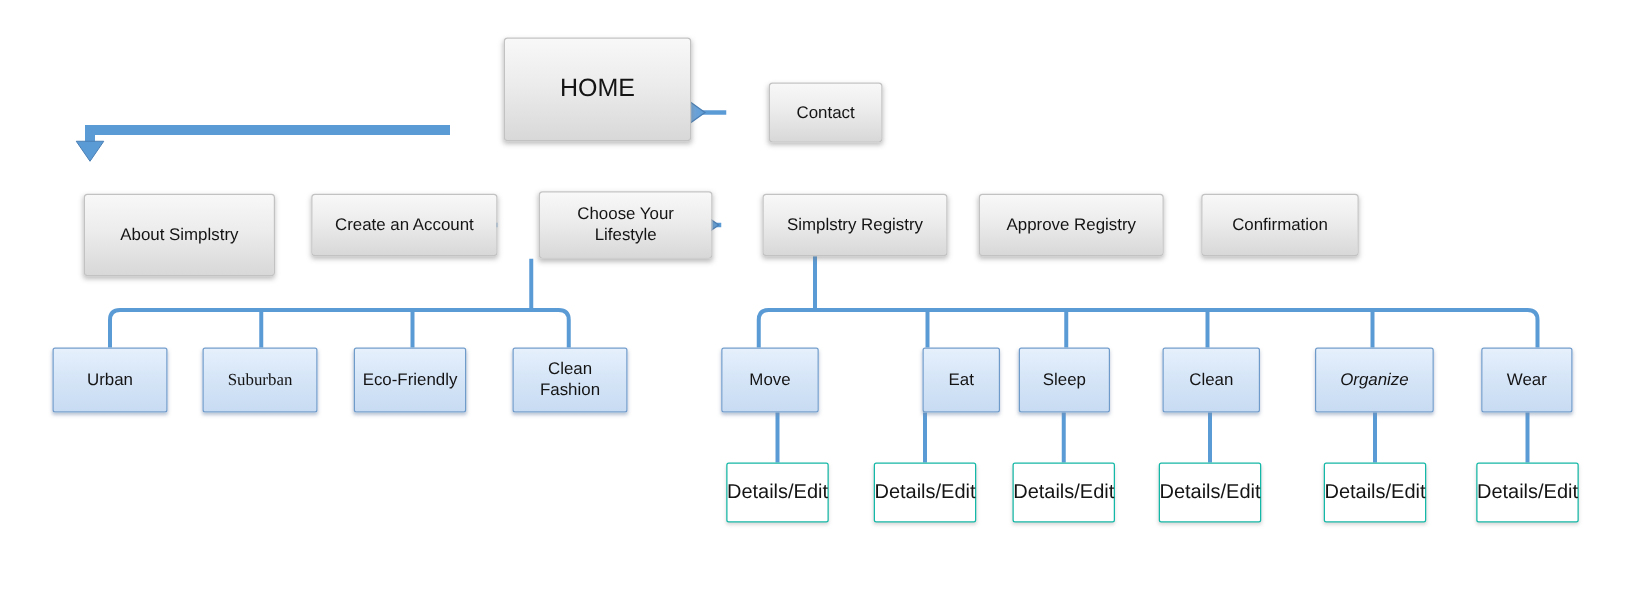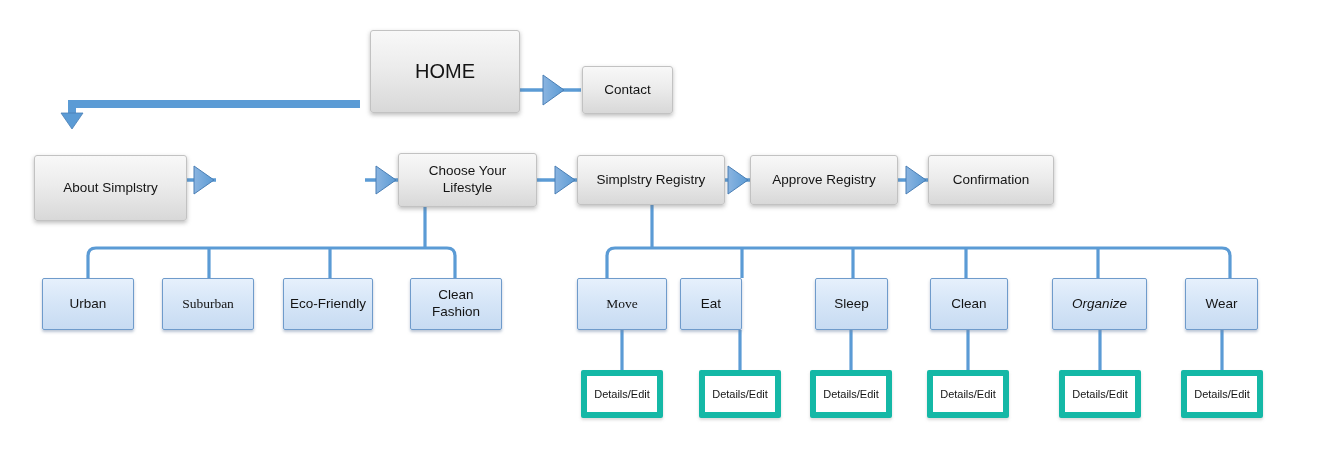--- a/index.html
+++ b/index.html
@@ -23,35 +23,36 @@
     color: #141414;
     line-height: 1.25;
     padding: 2px 6px;
   }
   .gray {
     background: linear-gradient(180deg, #f8f8f8 0%, #ececec 45%, #d8d8d8 100%);
     border: 1px solid #c2c2c2;
     border-radius: 3px;
     box-shadow: 0 2px 4px rgba(110,110,110,0.45);
     font-size: 13.5px;
+    margin-left: 33px;
   }
   .home-node { font-size: 20px; }
   .blue {
     background: linear-gradient(180deg, #e6f0fc 0%, #d8e7f8 40%, #c7dbf2 100%);
     border: 1px solid #6f9bcb;
     border-radius: 2px;
     box-shadow: 0 2px 3px rgba(120,140,170,0.5);
     font-size: 13.5px;
   }
   .white {
     background: #ffffff;
-    border: 6px solid #14b8a6;
+    border: 1px solid #14b8a6;
     border-radius: 2px;
     box-shadow: 0 2px 3px rgba(150,150,150,0.35);
-    font-size: 11px;
+    font-size: 16px;
     line-height: 1.5;
     padding: 2px 8px;
   }
 </style>
 </head>
 <body>
 
 <div class="canvas">
 
   <svg class="connectors" width="1320" height="476" viewBox="0 0 1320 476">
@@ -116,32 +117,33 @@
       <path d="M968,330 L968,370"></path>
       <path d="M1100,330 L1100,370"></path>
       <path d="M1222,330 L1222,370"></path>
     </g>
   </svg>
 
   <div class="node gray home-node" style="left:370px; top:30px; width:150px; height:83px;">HOME</div>
   <div class="node gray" style="left:582px; top:66px; width:91px; height:48px;">Contact</div>
 
   <div class="node gray" style="left:34px; top:155px; width:153px; height:66px;">About Simplstry</div>
+  <div class="node gray" style="left:216px; top:155px; width:149px; height:50px;">Create an Account</div>
   <div class="node gray" style="left:398px; top:153px; width:139px; height:54px;">Choose Your Lifestyle</div>
   <div class="node gray" style="left:577px; top:155px; width:148px; height:50px;">Simplstry Registry</div>
   <div class="node gray" style="left:750px; top:155px; width:148px; height:50px;">Approve Registry</div>
   <div class="node gray" style="left:928px; top:155px; width:126px; height:50px;">Confirmation</div>
 
   <div class="node blue" style="left:42px; top:278px; width:92px; height:52px;">Urban</div>
   <div class="node blue" style="left:162px; top:278px; width:92px; height:52px;font-family:Liberation Serif, serif;">Suburban</div>
   <div class="node blue" style="left:283px; top:278px; width:90px; height:52px;">Eco-Friendly</div>
   <div class="node blue" style="left:410px; top:278px; width:92px; height:52px;">Clean Fashion</div>
 
-  <div class="node blue" style="left:577px; top:278px; width:90px; height:52px;font-family:Liberation Serif, serif;">Move</div>
-  <div class="node blue" style="left:680px; top:278px; width:62px; height:52px;">Eat</div>
+  <div class="node blue" style="left:577px; top:278px; width:78px; height:52px;">Move</div>
+  <div class="node blue" style="left:738px; top:278px; width:62px; height:52px;">Eat</div>
   <div class="node blue" style="left:815px; top:278px; width:73px; height:52px;">Sleep</div>
   <div class="node blue" style="left:930px; top:278px; width:78px; height:52px;">Clean</div>
   <div class="node blue" style="left:1052px; top:278px; width:95px; height:52px;font-style:italic;">Organize</div>
   <div class="node blue" style="left:1185px; top:278px; width:73px; height:52px;">Wear</div>
 
   <div class="node white" style="left:581px; top:370px; width:82px; height:48px;">Details/Edit</div>
   <div class="node white" style="left:699px; top:370px; width:82px; height:48px;">Details/Edit</div>
   <div class="node white" style="left:810px; top:370px; width:82px; height:48px;">Details/Edit</div>
   <div class="node white" style="left:927px; top:370px; width:82px; height:48px;">Details/Edit</div>
   <div class="node white" style="left:1059px; top:370px; width:82px; height:48px;">Details/Edit</div>

